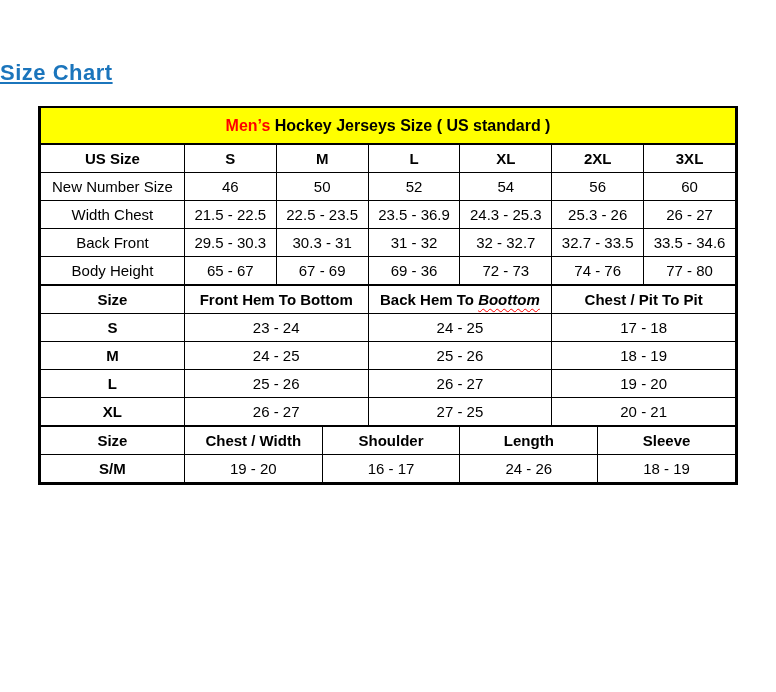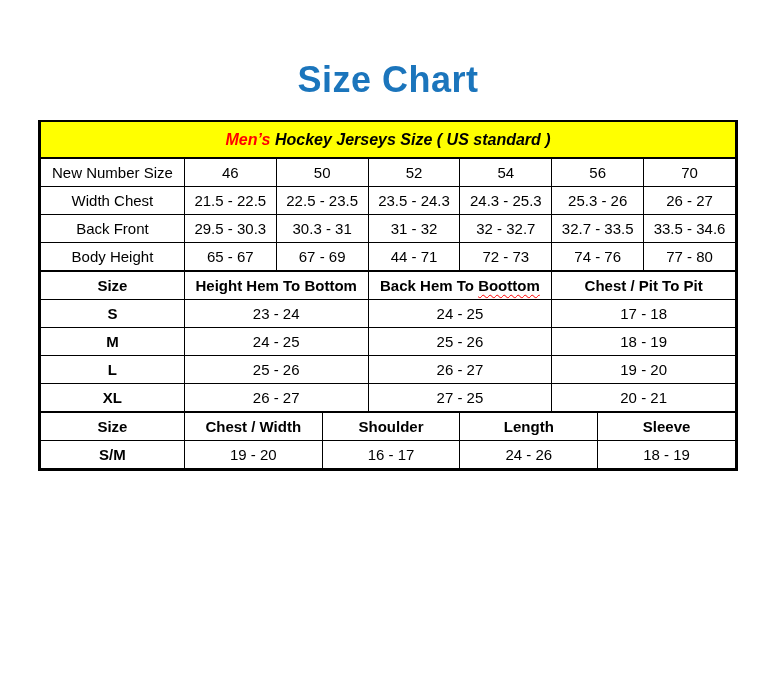--- a/index.html
+++ b/index.html
@@ -10,25 +10,25 @@
   }
   *{ box-sizing:border-box; }
   html,body{ margin:0; padding:0; }
   body{
     width:776px; height:692px; overflow:hidden;
     background:#ffffff; color:#000;
     font-family:"Liberation Sans","DejaVu Sans",sans-serif;
   }
   h1.page-title{
     margin:62px 0 22px 0;
-    text-align:center;
-    font-size:36px; line-height:1;
+    font-size:22px; line-height:1;
     font-weight:bold;
     color:var(--title);
     letter-spacing:0.5px;
+    text-decoration:underline;
   }
   .chart{
     width:700px; margin:0 auto;
     border:2px solid var(--border);
     background:#fff;
   }
   table{
     width:100%;
     border-collapse:collapse;
     table-layout:fixed;
@@ -45,29 +45,30 @@
   }
   th{ font-weight:bold; }
   tr.band td{
     background:var(--band);
     font-weight:bold;
     font-size:16px;
     height:36px;
     border-top:2px solid var(--border);
     border-bottom:2px solid var(--border);
   }
-  .chart table:first-child tr.band td{ border-top:0;font-style:italic; }
+  .chart table:first-child tr.band td{ border-top:0; }
   tr.band .accent{ color:var(--accent); }
   td.rowlabel.bold{ font-weight:bold; }
   .wavy{
     text-decoration:underline;
     text-decoration-style:wavy;
     text-decoration-color:var(--accent);
     text-decoration-thickness:1px;
     text-underline-offset:3px;
+    font-style:italic;
   }
 </style>
 </head>
 <body>
 
 <main>
   <h1 class="page-title">Size Chart</h1>
   <div class="chart" id="chart">
       <table>
         <colgroup>
@@ -77,68 +78,77 @@
           <col style="width: 13.217%;">
           <col style="width: 13.217%;">
           <col style="width: 13.217%;">
           <col style="width: 13.217%;">
         </colgroup>
         <tbody>
           <tr class="band">
             <td colspan="7"><span class="accent">Men’s</span><span> Hockey Jerseys Size ( US standard )</span></td>
           </tr>
           <tr>
+            <th>US Size</th>
+            <th>S</th>
+            <th>M</th>
+            <th>L</th>
+            <th>XL</th>
+            <th>2XL</th>
+            <th>3XL</th>
+          </tr>
+          <tr>
             <td class="rowlabel">New Number Size</td>
             <td>46</td>
             <td>50</td>
             <td>52</td>
             <td>54</td>
             <td>56</td>
-            <td>70</td>
+            <td>60</td>
           </tr>
           <tr>
             <td class="rowlabel">Width Chest</td>
             <td>21.5 - 22.5</td>
             <td>22.5 - 23.5</td>
-            <td>23.5 - 24.3</td>
+            <td>23.5 - 36.9</td>
             <td>24.3 - 25.3</td>
             <td>25.3 - 26</td>
             <td>26 - 27</td>
           </tr>
           <tr>
             <td class="rowlabel">Back Front</td>
             <td>29.5 - 30.3</td>
             <td>30.3 - 31</td>
             <td>31 - 32</td>
             <td>32 - 32.7</td>
             <td>32.7 - 33.5</td>
             <td>33.5 - 34.6</td>
           </tr>
           <tr>
             <td class="rowlabel">Body Height</td>
             <td>65 - 67</td>
             <td>67 - 69</td>
-            <td>44 - 71</td>
+            <td>69 - 36</td>
             <td>72 - 73</td>
             <td>74 - 76</td>
             <td>77 - 80</td>
           </tr>
         </tbody>
       </table>
       <table>
         <colgroup>
           <col style="width: 20.7%;">
           <col style="width: 26.433%;">
           <col style="width: 26.433%;">
           <col style="width: 26.433%;">
         </colgroup>
         <tbody>
           <tr>
             <th>Size</th>
-            <th>Height Hem To Bottom</th>
+            <th>Front Hem To Bottom</th>
             <th>Back Hem To <span class="wavy">Boottom</span></th>
             <th>Chest / Pit To Pit</th>
           </tr>
           <tr>
             <td class="rowlabel bold">S</td>
             <td>23 - 24</td>
             <td>24 - 25</td>
             <td>17 - 18</td>
           </tr>
           <tr>

